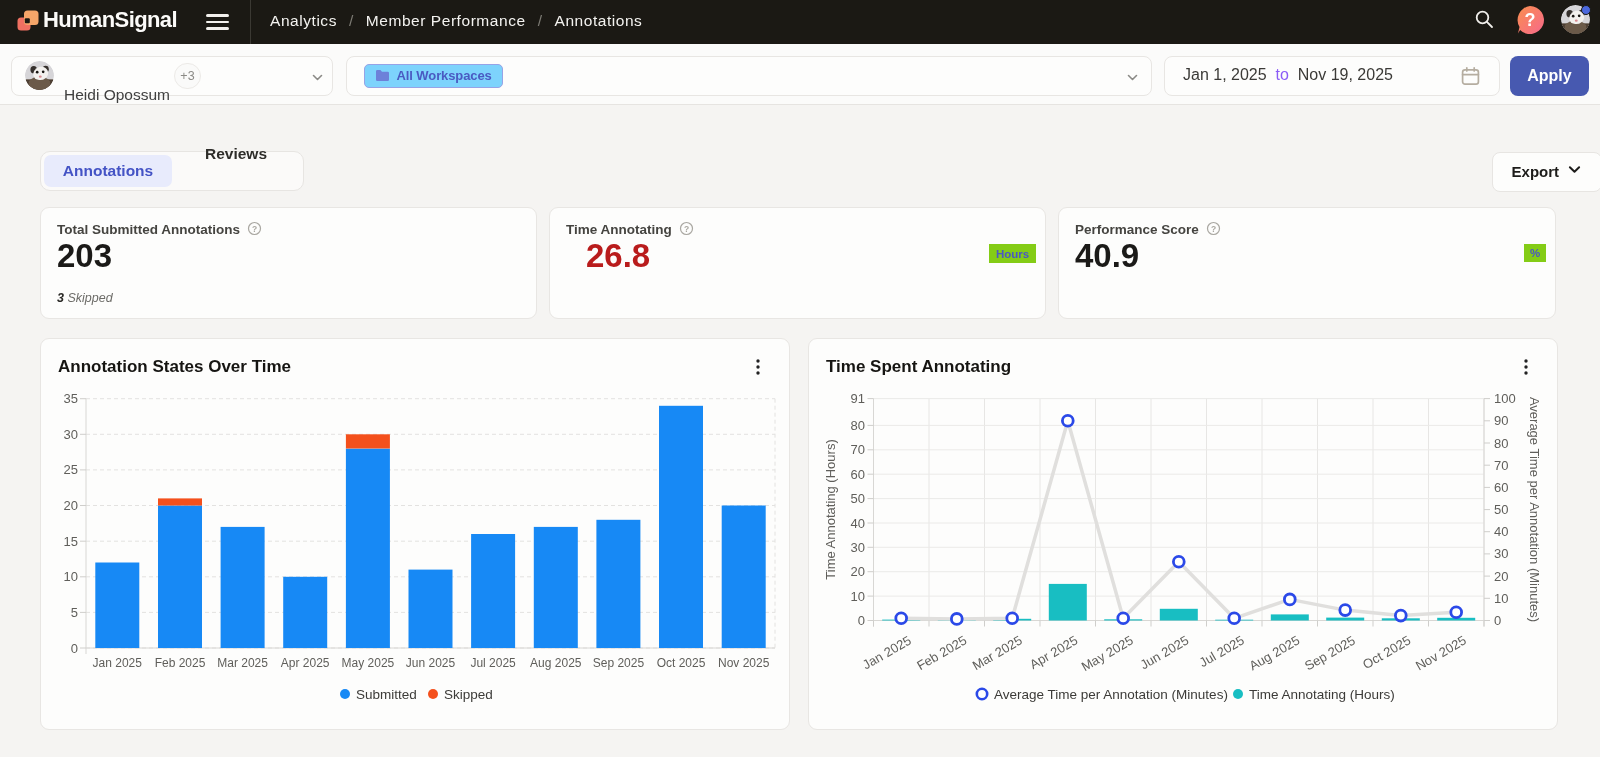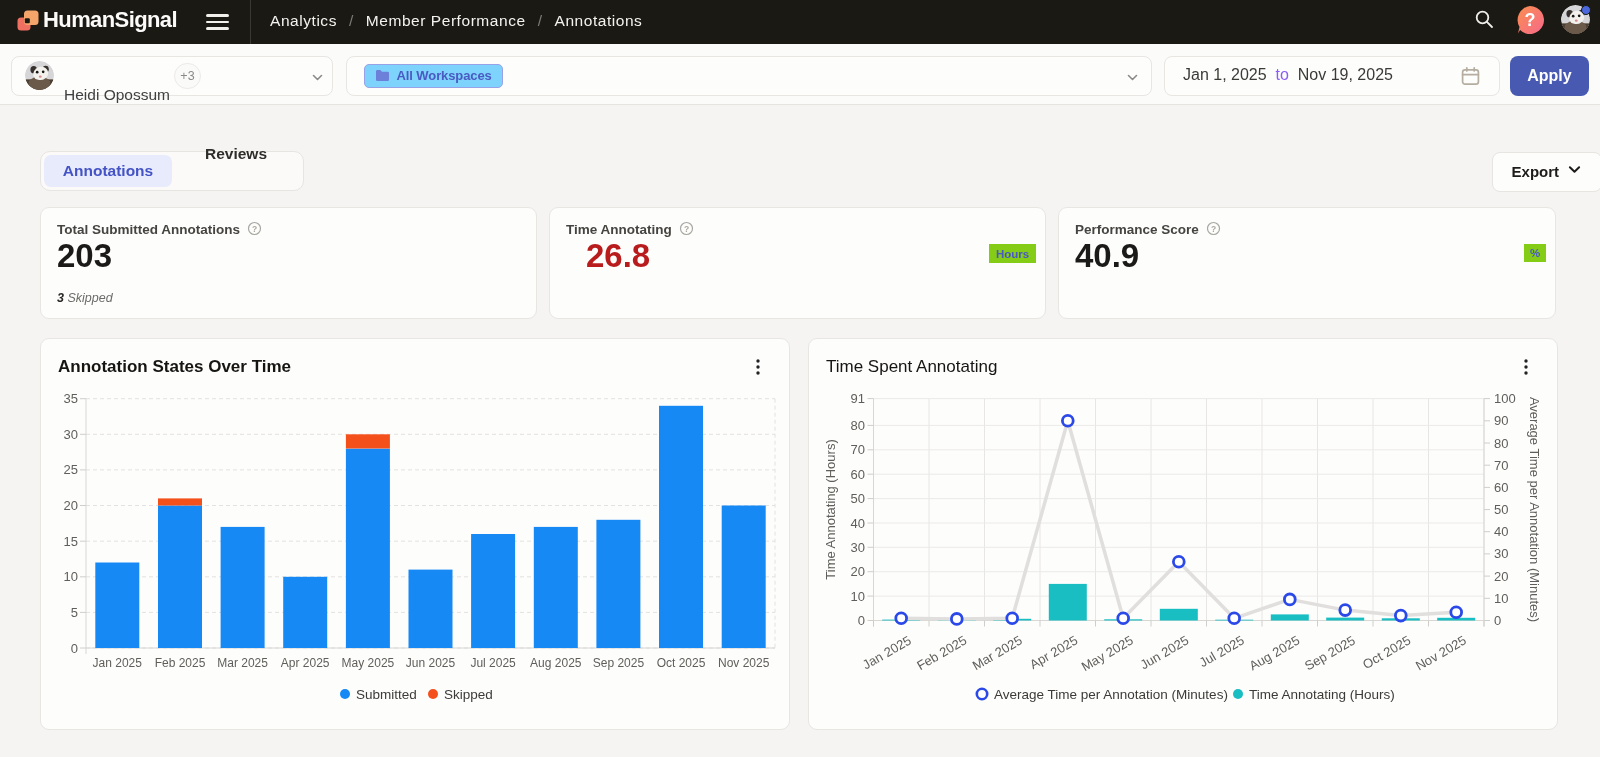--- a/index.html
+++ b/index.html
@@ -192,21 +192,21 @@
 <circle cx="305" cy="356" r="5" fill="#1789f5"></circle>
 <text x="316" y="361" font-size="13.5" fill="#3c3b38">Submitted</text>
 <circle cx="393" cy="356" r="5" fill="#f4501c"></circle>
 <text x="404" y="361" font-size="13.5" fill="#3c3b38">Skipped</text>
 <circle cx="718" cy="23" r="1.7" fill="#222"></circle>
       <circle cx="718" cy="29" r="1.7" fill="#222"></circle>
       <circle cx="718" cy="35" r="1.7" fill="#222"></circle>
 </svg></div>
 
 <div class="card" style="left:808px;top:338px;width:750px;height:392px;"></div>
-<div class="abs" style="left:826px;top:357px;font-size:17px;font-weight:normal;color:#161512;">Time Spent Annotating</div>
+<div class="abs" style="left:826px;top:357px;font-size:17px;font-weight:bold;color:#161512;">Time Spent Annotating</div>
 <div class="abs" style="left:808px;top:338px;width:750px;height:392px;"><svg width="750" height="392" viewBox="0 0 750 392" font-family="'Liberation Sans',sans-serif">
 <line x1="65.5" y1="60.6" x2="65.5" y2="282.5" stroke="#e7e6e4" stroke-width="1"></line>
       <line x1="121.0" y1="60.6" x2="121.0" y2="282.5" stroke="#e7e6e4" stroke-width="1"></line>
       <line x1="176.5" y1="60.6" x2="176.5" y2="282.5" stroke="#e7e6e4" stroke-width="1"></line>
       <line x1="232.0" y1="60.6" x2="232.0" y2="282.5" stroke="#e7e6e4" stroke-width="1"></line>
       <line x1="287.5" y1="60.6" x2="287.5" y2="282.5" stroke="#e7e6e4" stroke-width="1"></line>
       <line x1="343.0" y1="60.6" x2="343.0" y2="282.5" stroke="#e7e6e4" stroke-width="1"></line>
       <line x1="398.5" y1="60.6" x2="398.5" y2="282.5" stroke="#e7e6e4" stroke-width="1"></line>
       <line x1="454.0" y1="60.6" x2="454.0" y2="282.5" stroke="#e7e6e4" stroke-width="1"></line>
       <line x1="509.5" y1="60.6" x2="509.5" y2="282.5" stroke="#e7e6e4" stroke-width="1"></line>

